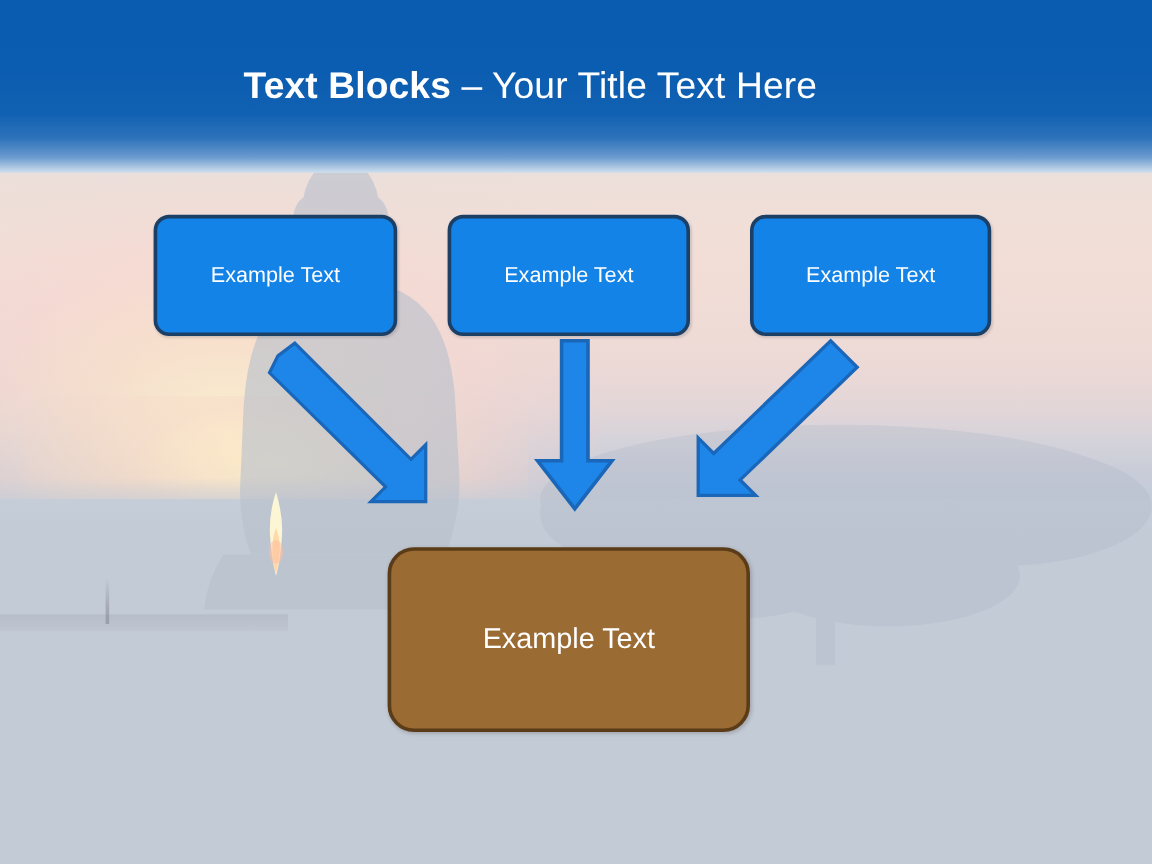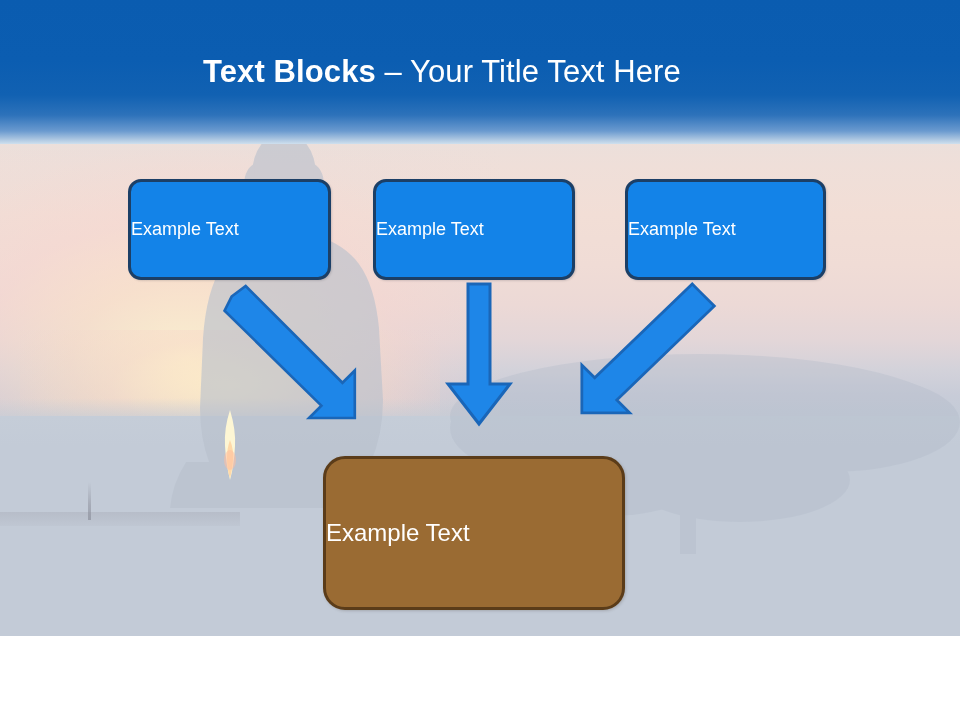--- a/index.html
+++ b/index.html
@@ -4,21 +4,21 @@
 <title>Text Blocks Slide</title>
 <style>
   html, body {
     margin: 0;
     padding: 0;
     background: #ffffff;
   }
   .slide {
     position: relative;
     width: 960px;
-    height: 636px;
+    height: 720px;
     overflow: hidden;
     font-family: "Liberation Sans", sans-serif;
     background: #c3cbd7;
   }
 
   
   .bg-photo {
     position: absolute;
     left: 0; top: 0;
     width: 960px; height: 720px;
@@ -135,20 +135,21 @@
   }
   .slide-title .t-bold { font-weight: bold; }
   .slide-title .t-light { font-weight: normal; }
 
   
   .node {
     position: absolute;
     box-sizing: border-box;
     display: flex;
     align-items: center;
+    justify-content: center;
     text-align: center;
   }
   .node-blue {
     background: #1383e8;
     border: 3px solid #1c3f66;
     border-radius: 13px;
     color: #ffffff;
     font-size: 18px;
     box-shadow: 1px 1px 2px rgba(60,60,70,0.18);
   }

